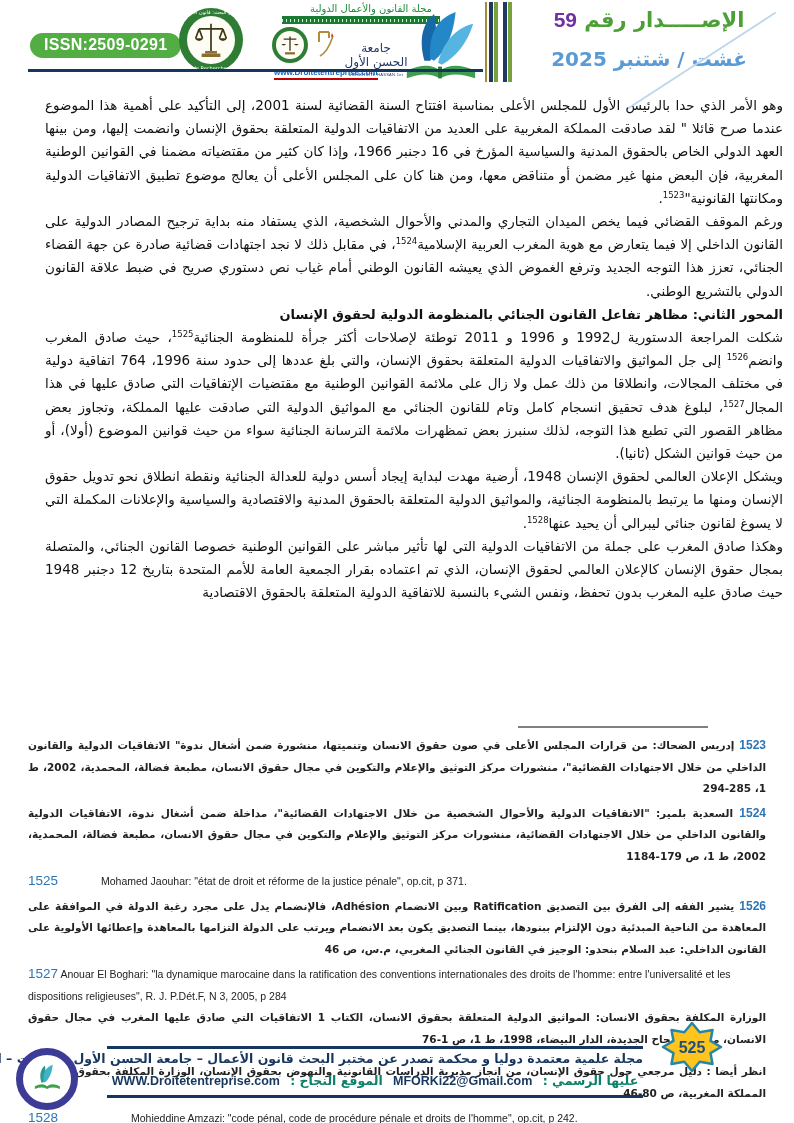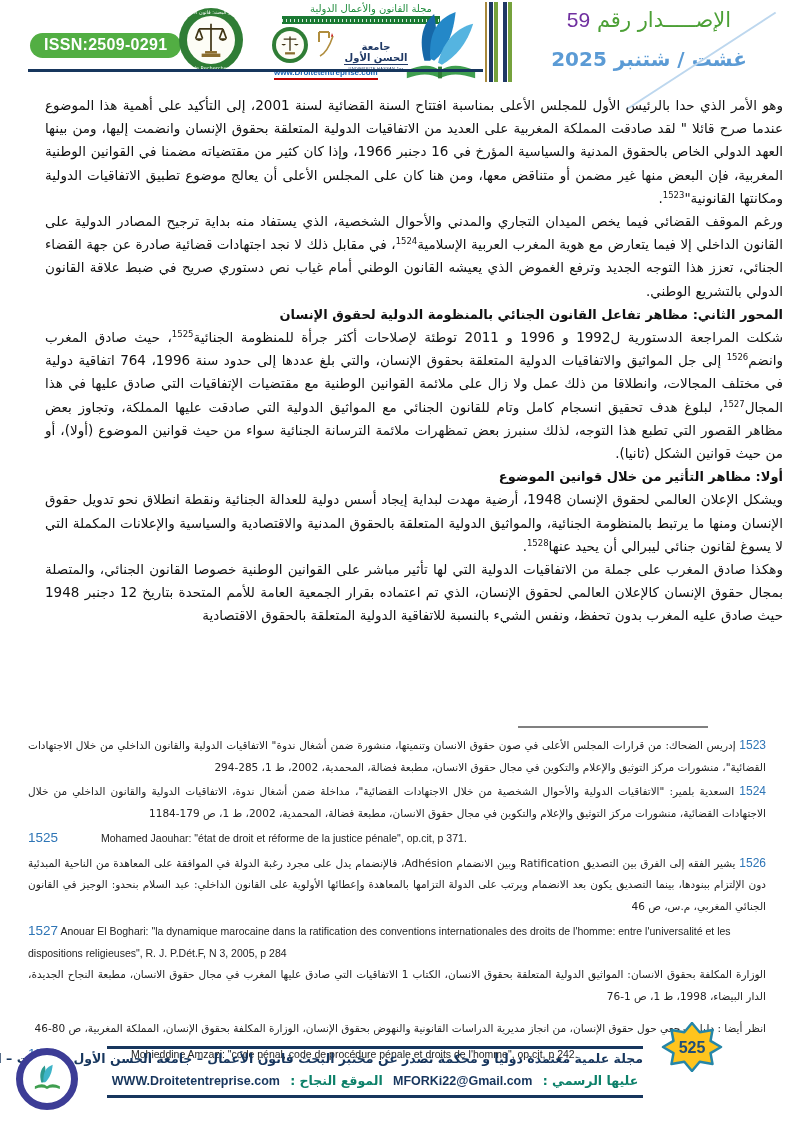--- a/index.html
+++ b/index.html
@@ -21,54 +21,54 @@
   .journal-logo{position:absolute;left:272px;top:3px;width:198px;height:78px;}
   .jl-title{color:#1e8c3c;font-weight:normal;font-size:10px;text-align:center;direction:rtl;line-height:12px;}
   .jl-banner{height:8px;margin:1px 30px 2px 10px;background:#1b7a34;
         background-image:repeating-linear-gradient(90deg,rgba(255,255,255,.85) 0 1px,transparent 1px 4px);
         background-size:auto 3px;background-position:center;background-repeat:repeat-x;}
   .jl-row{position:relative;height:44px;}
   .jl-scales{position:absolute;left:0;top:1px;width:36px;height:36px;border-radius:50%;background:#2f7d35;}
   .jl-scales .inner{inset:4px;}
   .jl-chart{position:absolute;left:44px;top:3px;}
   .jl-univ{position:absolute;left:72px;top:15px;width:64px;text-align:center;color:#1f3864;direction:rtl;}
-  .jl-univ .ar{font-size:10px;font-weight:bold;display:block;}
+  .jl-univ .ar{font-size:12px;font-weight:normal;display:block;}
   .jl-univ .lat{font-size:4px;display:block;border-top:1px solid #1f3864;margin-top:1px;padding-top:1px;
         font-family:"Liberation Sans",sans-serif;letter-spacing:.3px;}
   .jl-feather{position:absolute;right:-10px;top:-16px;}
   .jl-site{position:absolute;left:2px;bottom:1px;font-size:8px;font-weight:bold;color:#1a66b8;
         font-family:"Liberation Sans",sans-serif;border-bottom:2px solid #c00000;padding-bottom:1px;}
 
   .vbars{position:absolute;left:485px;top:2px;height:80px;}
   .vbars span{position:absolute;top:0;bottom:0;}
   .vb-tan{left:0;width:2px;background:#a8893c;}
   .vb-n1{left:4px;width:4px;background:#1f3864;}
   .vb-g1{left:9px;width:4px;background:#76a23c;}
   .vb-n2{left:18px;width:4px;background:#1f3864;}
   .vb-g2{left:23px;width:4px;background:#76a23c;}
 
   .issue{position:absolute;left:516px;top:8px;width:266px;direction:rtl;text-align:center;}
-  .issue-l1{font-size:21px;font-weight:normal;color:#4ca036;white-space:nowrap;}
+  .issue-l1{font-size:21px;font-weight:bold;color:#4ca036;white-space:nowrap;}
   .issue-l1 .num{color:#7030a0;font-family:"Liberation Sans",sans-serif;}
   .issue-l2{font-size:20px;font-weight:bold;color:#5b9bd5;margin-top:15px;white-space:nowrap;}
   .diag{position:absolute;left:612px;top:60px;width:178px;height:2px;background:#bdd7ee;
         transform:rotate(-33deg);}
 
   
   .article{position:absolute;left:45px;top:94px;width:738px;direction:rtl;text-align:justify;
         font-size:13.5px;line-height:23.2px;}
   .article p,.article h3{margin:0;}
   .article h3{font-size:13px;font-weight:bold;}
   .article sup{font-size:8.5px;line-height:0;vertical-align:super;}
 
   
   .fn-sep{position:absolute;left:518px;top:726px;width:190px;height:2px;background:#808080;}
   .footnotes{position:absolute;left:28px;top:735px;width:738px;font-size:10.5px;line-height:21.5px;color:#222;}
   .fn{margin-bottom:3px;}
-  .fn.ar{direction:rtl;text-align:justify;}
+  .fn.ar{direction:rtl;text-align:justify;font-weight:bold;}
   .fn.fr{direction:ltr;text-align:left;font-family:"Liberation Sans",sans-serif;font-size:10.5px;}
   .fn-num{color:#2e75b6;font-family:"Liberation Sans",sans-serif;font-size:12px;}
   .fn.fr .fn-num{font-size:13.5px;}
   .tab1{display:inline-block;width:40px;}
   .tab2{display:inline-block;width:70px;}
 
   
   .f-rule{position:absolute;left:107px;width:536px;height:3px;background:#17365d;}
   .f-rule.top{top:1046px;} .f-rule.bot{top:1095px;}
   .f-line1{position:absolute;left:107px;width:536px;top:1051px;direction:rtl;text-align:center;
@@ -160,21 +160,20 @@
     <div class="diag"></div>
 
     <div class="header-rule"></div>
   </div>
 
   <div class="article">
     <p><span>وهو الأمر الذي حدا بالرئيس الأول للمجلس الأعلى بمناسبة افتتاح السنة القضائية لسنة 2001، إلى التأكيد على أهمية هذا الموضوع عندما صرح قائلا " لقد صادقت المملكة المغربية على العديد من الاتفاقيات الدولية المتعلقة بحقوق الإنسان وانضمت إليها، ومن بينها العهد الدولي الخاص بالحقوق المدنية والسياسية المؤرخ في 16 دجنبر 1966، وإذا كان كثير من مقتضياته مضمنا في القوانين الوطنية المغربية، فإن البعض منها غير مضمن أو متناقض معها، ومن هنا كان على المجلس الأعلى أن يعالج موضوع تطبيق الاتفاقيات الدولية ومكانتها القانونية"</span><sup>1523</sup><span>.</span></p>
     <p><span>ورغم الموقف القضائي فيما يخص الميدان التجاري والمدني والأحوال الشخصية، الذي يستفاد منه بداية ترجيح المصادر الدولية على القانون الداخلي إلا فيما يتعارض مع هوية المغرب العربية الإسلامية</span><sup>1524</sup><span>، في مقابل ذلك لا نجد اجتهادات قضائية صادرة عن جهة القضاء الجنائي، تعزز هذا التوجه الجديد وترفع الغموض الذي يعيشه القانون الوطني أمام غياب نص دستوري صريح في ضبط علاقة القانون الدولي بالتشريع الوطني.</span></p>
     <h3>المحور الثاني: مظاهر تفاعل القانون الجنائي بالمنظومة الدولية لحقوق الإنسان</h3>
     <p><span>شكلت المراجعة الدستورية ل1992 و 1996 و 2011 توطئة لإصلاحات أكثر جرأة للمنظومة الجنائية</span><sup>1525</sup><span>، حيث صادق المغرب وانضم</span><sup>1526</sup><span> إلى جل المواثيق والاتفاقيات الدولية المتعلقة بحقوق الإنسان، والتي بلغ عددها إلى حدود سنة 1996، 764 اتفاقية دولية في مختلف المجالات، وانطلاقا من ذلك عمل ولا زال على ملائمة القوانين الوطنية مع مقتضيات الإتفاقيات التي صادق عليها في هذا المجال</span><sup>1527</sup><span>، لبلوغ هدف تحقيق انسجام كامل وتام للقانون الجنائي مع المواثيق الدولية التي صادقت عليها المملكة، وتجاوز بعض مظاهر القصور التي تطبع هذا التوجه، لذلك سنبرز بعض تمظهرات ملائمة الترسانة الجنائية سواء من حيث قوانين الموضوع (أولا)، أو من حيث قوانين الشكل (ثانيا).</span></p>
-    <h3>أولا: مظاهر التأثير من خلال قوانين الموضوع</h3>
     <p><span>ويشكل الإعلان العالمي لحقوق الإنسان 1948، أرضية مهدت لبداية إيجاد أسس دولية للعدالة الجنائية ونقطة انطلاق نحو تدويل حقوق الإنسان ومنها ما يرتبط بالمنظومة الجنائية، والمواثيق الدولية المتعلقة بالحقوق المدنية والاقتصادية والسياسية والإعلانات المكملة التي لا يسوغ لقانون جنائي ليبرالي أن يحيد عنها</span><sup>1528</sup><span>.</span></p>
     <p><span>وهكذا صادق المغرب على جملة من الاتفاقيات الدولية التي لها تأثير مباشر على القوانين الوطنية خصوصا القانون الجنائي، والمتصلة بمجال حقوق الإنسان كالإعلان العالمي لحقوق الإنسان، الذي تم اعتماده بقرار الجمعية العامة للأمم المتحدة بتاريخ 12 دجنبر 1948 حيث صادق عليه المغرب بدون تحفظ، ونفس الشيء بالنسبة للاتفاقية الدولية المتعلقة بالحقوق الاقتصادية</span></p>
   </div>
 
   <div class="fn-sep"></div>
   <div class="footnotes">
     <div class="fn ar">
       <span class="fn-num">1523</span>
       <span>إدريس الضحاك: من قرارات المجلس الأعلى في صون حقوق الانسان وتنميتها، منشورة ضمن أشغال ندوة" الاتفاقيات الدولية والقانون الداخلي من خلال الاجتهادات القضائية"، منشورات مركز التوثيق والإعلام والتكوين في مجال حقوق الانسان، مطبعة فضالة، المحمدية، 2002، ط 1، 285-294</span>
     </div>

